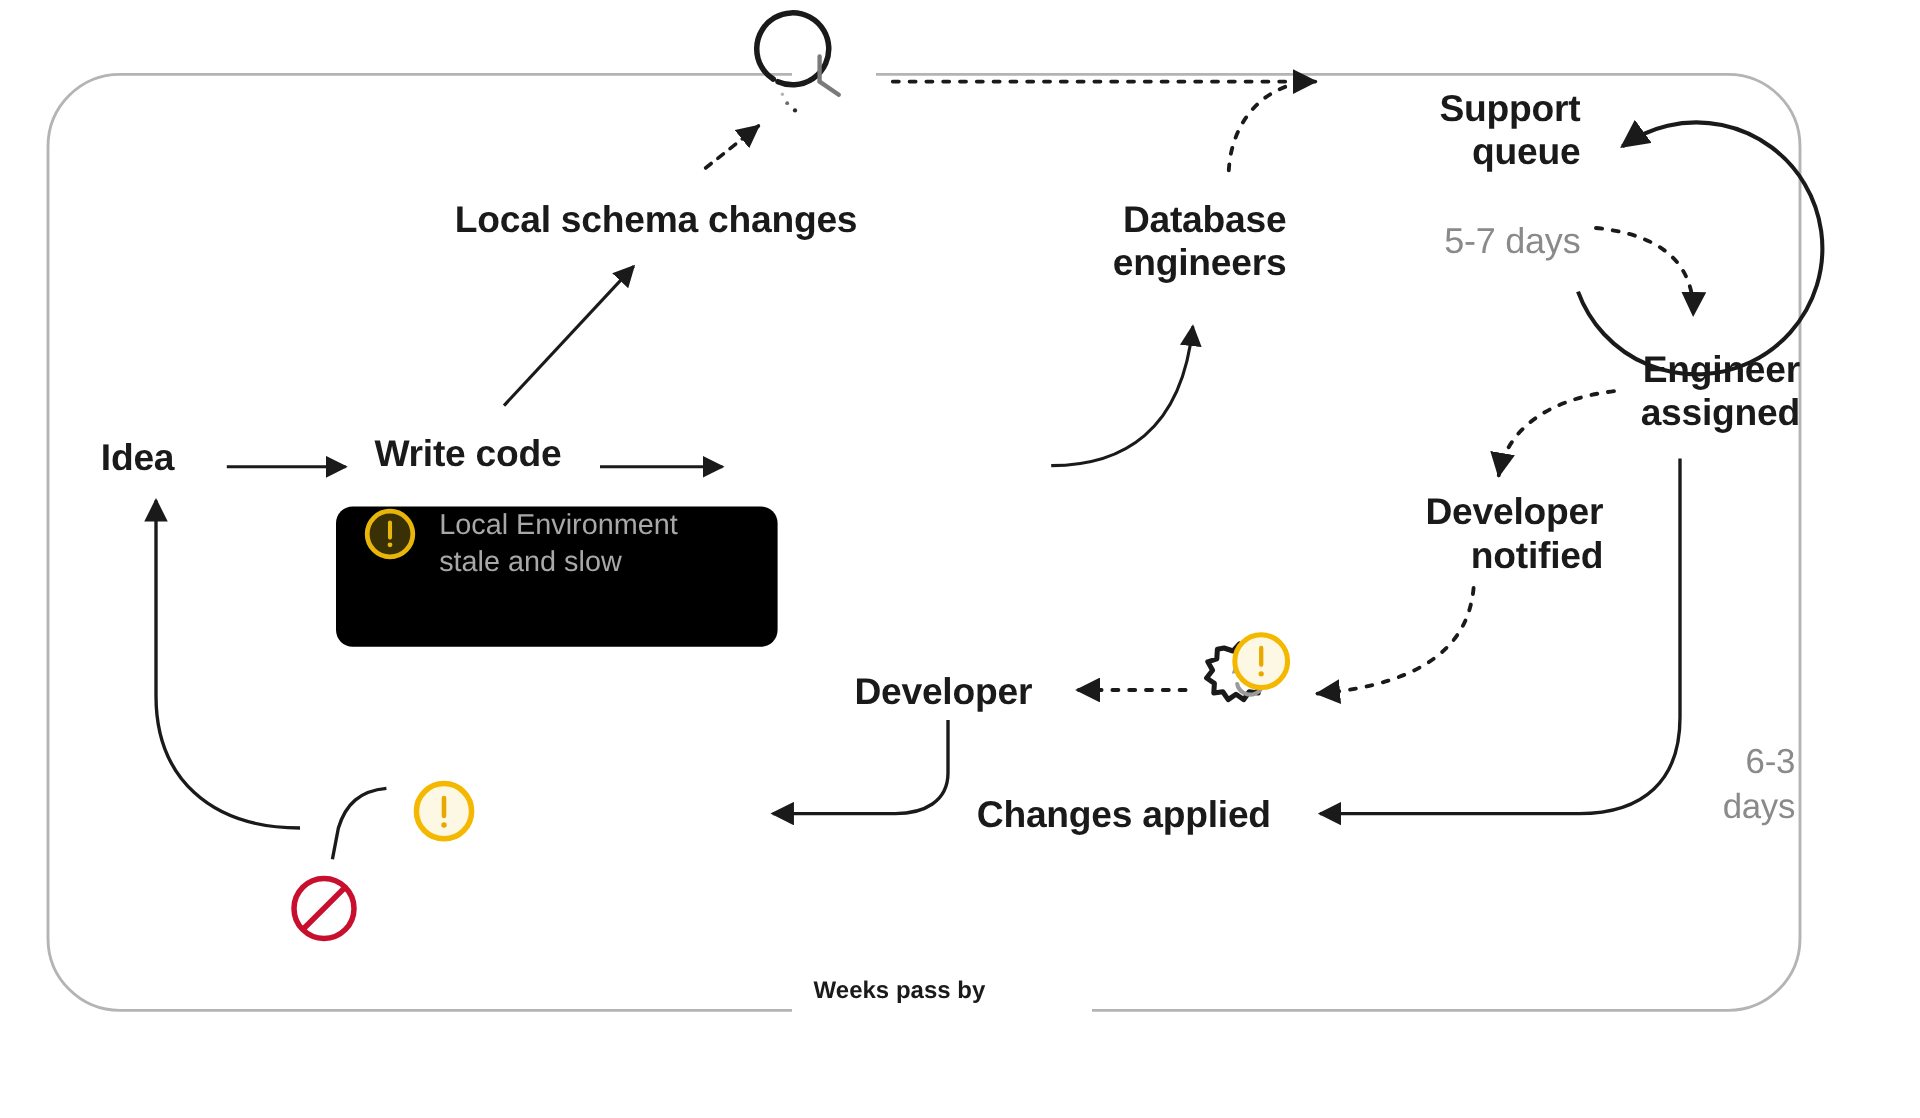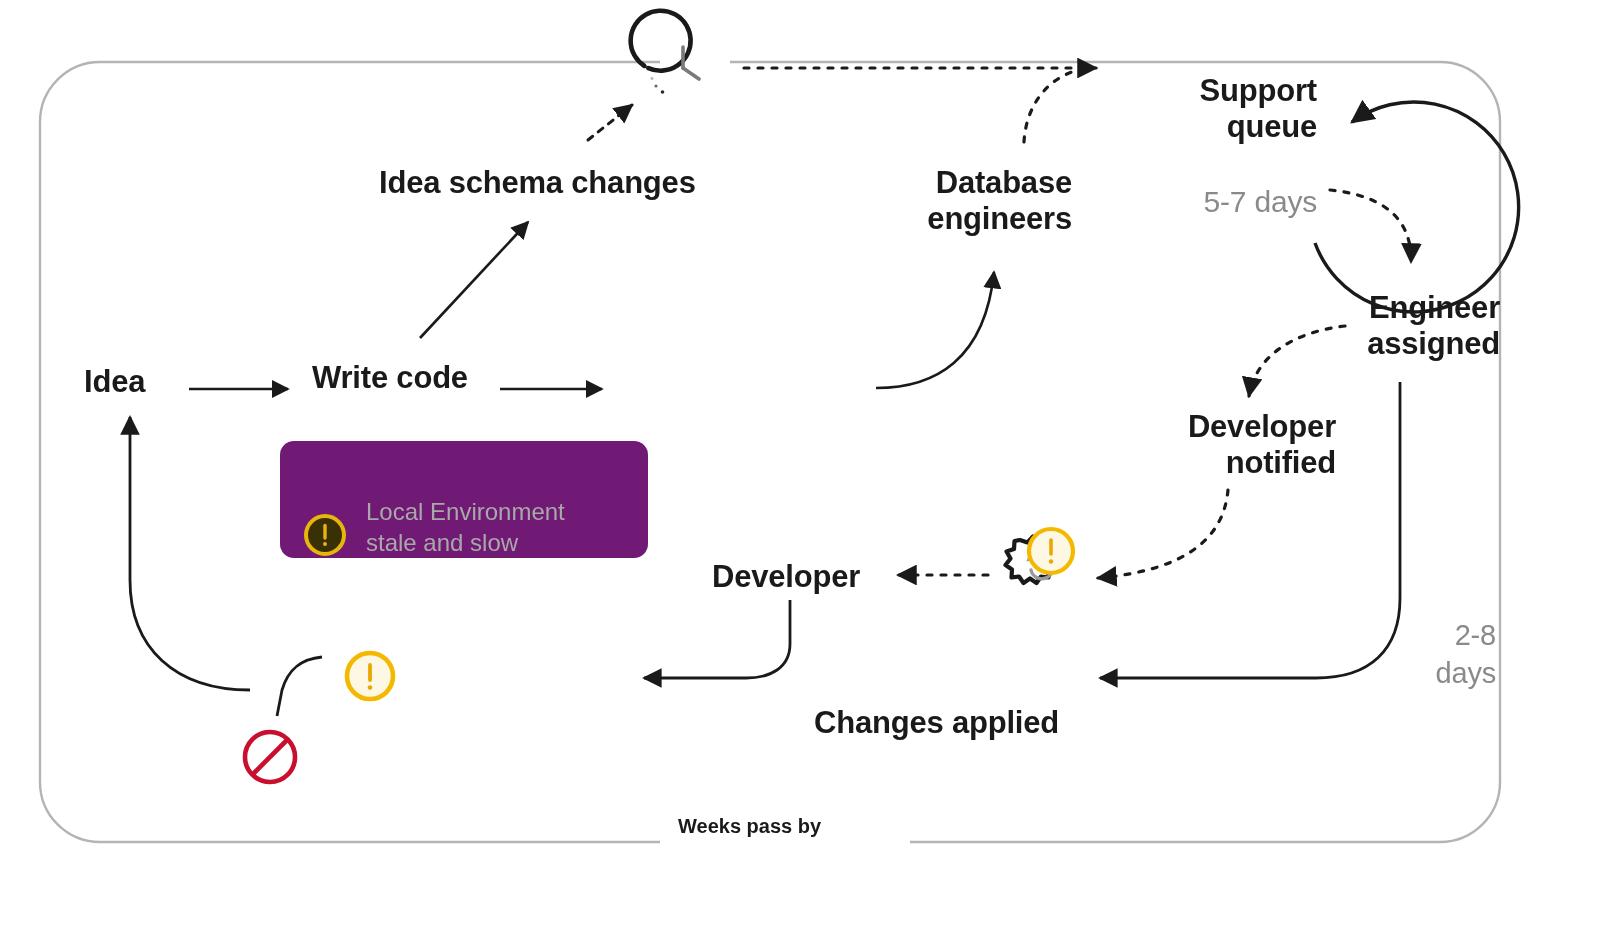--- a/index.html
+++ b/index.html
@@ -47,27 +47,27 @@
     font-size: 20px;
     font-weight: bold;
     color: #1a1a1a;
     background: #ffffff;
     padding: 0 18px;
   }
   
   #tooltip-box {
     position: absolute;
     left: 280px;
-    top: 441px;
+    top: 422px;
     width: 368px;
     height: 117px;
-    background: #701a75;
+    background: #000000;
     border-radius: 14px;
     display: flex;
-    align-items: flex-end;
+    align-items: flex-start;
     box-sizing: border-box;
     padding: 0 22px;
   }
   #tooltip-box .tt-text {
     font-family: "Liberation Sans", sans-serif;
     font-size: 24px;
     font-weight: normal;
     color: #a8a8a8;
     line-height: 1.3;
     margin-left: 18px;
@@ -154,42 +154,42 @@
       <line x1="370" y1="665" x2="370" y2="680" stroke="#e8a800" stroke-width="3.8" stroke-linecap="round"></line>
       <circle cx="370" cy="687.5" r="2.3" fill="#e8a800"></circle>
     </g>
   </svg>
 
   <div class="lbl lbl-node" style="left:84px; top:364px;">Idea</div>
 
   <div class="lbl lbl-node" style="left:312px; top:360px;">Write code</div>
 
 
-  <div class="lbl lbl-node" style="left:379px; top:165px;">Idea schema changes</div>
+  <div class="lbl lbl-node" style="left:379px; top:165px;">Local schema changes</div>
 
   <div class="lbl lbl-node lbl-center" style="left:912px; top:165px; width:160px;">Database
 engineers</div>
 
   <div class="lbl lbl-node lbl-center" style="left:1155px; top:73px; width:162px;">Support
 queue</div>
 
   <div class="lbl lbl-node lbl-center lbl-muted" style="left:1155px; top:185px; width:162px; font-size:30px;">5-7 days</div>
 
   <div class="lbl lbl-node lbl-center" style="left:1332px; top:290px; width:168px;">Engineer
 assigned</div>
 
   <div class="lbl lbl-node lbl-center" style="left:1158px; top:409px; width:178px;">Developer
 notified</div>
 
   <div class="lbl lbl-node" style="left:712px; top:559px;">Developer</div>
 
-  <div class="lbl lbl-node" style="left:814px; top:661px;margin-top:44px;">Changes applied</div>
-
-
-  <div class="lbl lbl-node lbl-center lbl-muted" style="left:1396px; top:617px; width:100px; font-size:29px; line-height:1.3;">2-8
+  <div class="lbl lbl-node" style="left:814px; top:661px;">Changes applied</div>
+
+
+  <div class="lbl lbl-node lbl-center lbl-muted" style="left:1396px; top:617px; width:100px; font-size:29px; line-height:1.3;">6-3
 days</div>
 
   <div class="lbl lbl-weeks" style="left:660px; top:815px;">Weeks pass by</div>
 
   <div id="tooltip-box">
     <svg class="warn-ring" width="46" height="46" viewBox="0 0 46 46">
       <circle cx="23" cy="23" r="19" fill="#3a3005" stroke="#e8b50a" stroke-width="4"></circle>
       <line x1="23" y1="13.5" x2="23" y2="26" stroke="#e8b50a" stroke-width="3.4" stroke-linecap="round"></line>
       <circle cx="23" cy="32" r="2" fill="#e8b50a"></circle>
     </svg>

